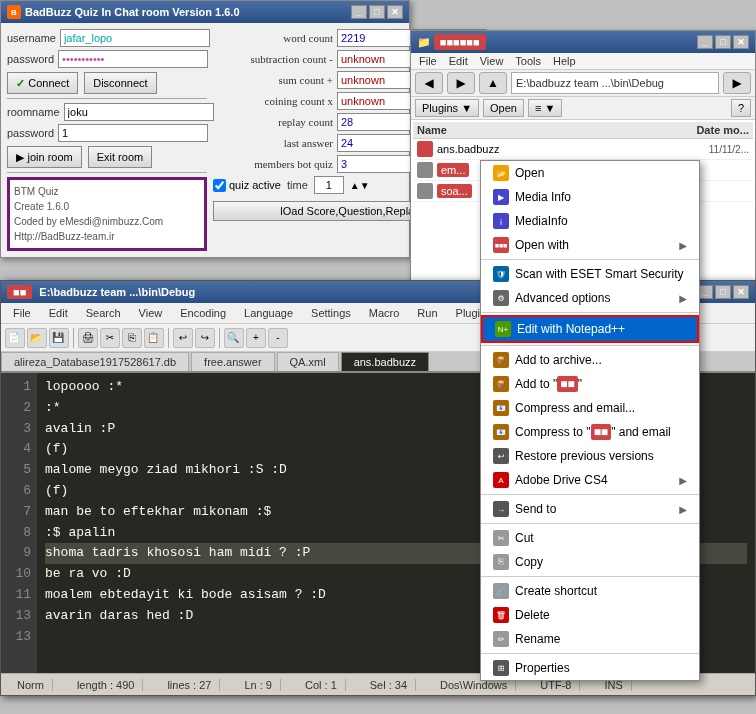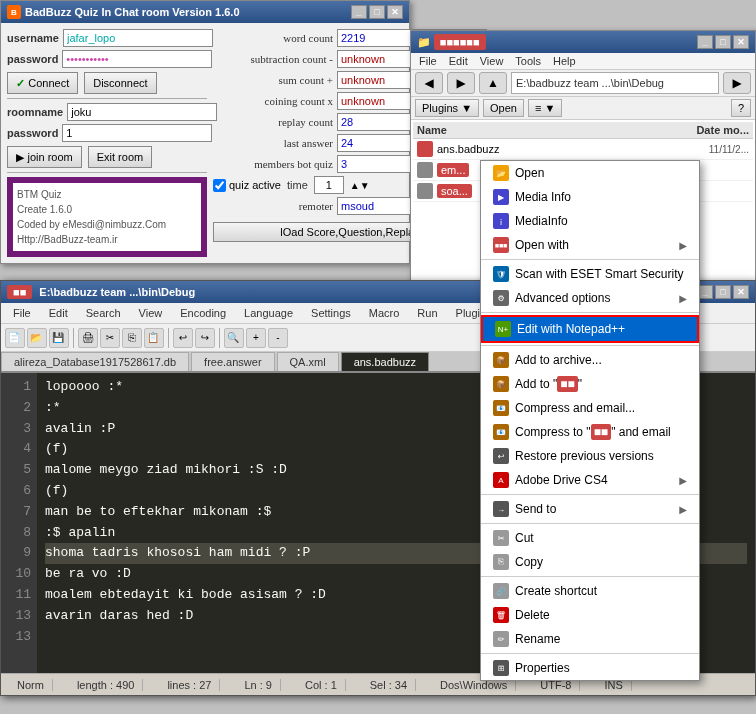--- a/index.html
+++ b/index.html
@@ -32,21 +32,21 @@
       width: 16px; height: 14px;
       background: #c0c0c0;
       border: 1px solid #888;
       font-size: 9px;
       display: flex; align-items: center; justify-content: center;
       cursor: pointer;
     }
 
     .quiz-content { padding: 6px; }
     .form-row { display: flex; align-items: center; margin-bottom: 3px; }
-    .form-label { width: 70px; text-align: right; margin-right: 4px; font-size: 11px; color: #333; font-weight: bold; }
+    .form-label { width: 70px; text-align: right; margin-right: 4px; font-size: 11px; color: #333; }
     .form-input {
       flex: 1;
       border: 1px solid #888;
       background: white;
       padding: 1px 3px;
       font-size: 11px;
       height: 18px;
     }
     .form-input.cyan { color: #00aaaa; }
     .form-input.pink { color: #cc44aa; }
@@ -70,21 +70,21 @@
     .right-panel { flex: 1; }
 
     .stat-row { display: flex; align-items: center; margin-bottom: 3px; }
     .stat-label { width: 120px; text-align: right; margin-right: 4px; font-size: 11px; color: #333; font-family: Liberation Serif, serif; }
     .stat-value {
       flex: 1; border: 1px solid #888; background: white;
       padding: 1px 3px; font-size: 11px; height: 18px;
       color: #aa0000;
     }
     .stat-value.blue { color: #0000cc; }
-    .info-box { flex: 1; border: 6px solid #701a75; background: white; padding: 4px; font-size: 10px; color: #555; line-height: 1.4; }
+    .info-box { flex: 1; border: 3px solid #701a75; background: white; padding: 4px; font-size: 10px; color: #555; line-height: 1.4; }
     .quiz-active-row { display: flex; align-items: center; gap: 6px; margin-bottom: 3px; }
     .checkbox-label { display: flex; align-items: center; gap: 3px; font-size: 11px; }
     .time-label { font-size: 11px; color: #333; }
     .time-input { width: 30px; border: 1px solid #888; background: white; padding: 1px; font-size: 11px; height: 18px; text-align: center; }
     .load-btn {
       width: 100%; background: linear-gradient(to bottom, #f5f5f5, #d8d8d8);
       border: 1px solid #888; padding: 3px; font-size: 11px; cursor: pointer;
     }
 
     
@@ -274,24 +274,20 @@
           <input class="stat-value blue" type="text" value="3" readonly="" style="">
         </div>
         <div class="quiz-active-row">
           <label class="checkbox-label">
             <input type="checkbox" checked="" style="">
             <span>quiz active</span>
           </label>
           <span class="time-label">time</span>
           <input class="time-input" type="text" value="1" style="">
           <span style="cursor:pointer;font-size:10px;">▲▼</span>
-        </div>
-        <div class="stat-row">
-          <span class="stat-label">remoter</span>
-          <input class="stat-value blue" type="text" value="msoud" style="">
         </div>
         <button class="load-btn" style="margin-top:4px;">lOad Score,Question,Replay</button>
       </div>
     </div>
   </div>
 </div>
 
 <div class="explorer-window">
   <div class="explorer-title">
     <span>📁 <span style="background:#cc4444;padding:2px 6px;border-radius:2px;">■■■■■■</span></span>

